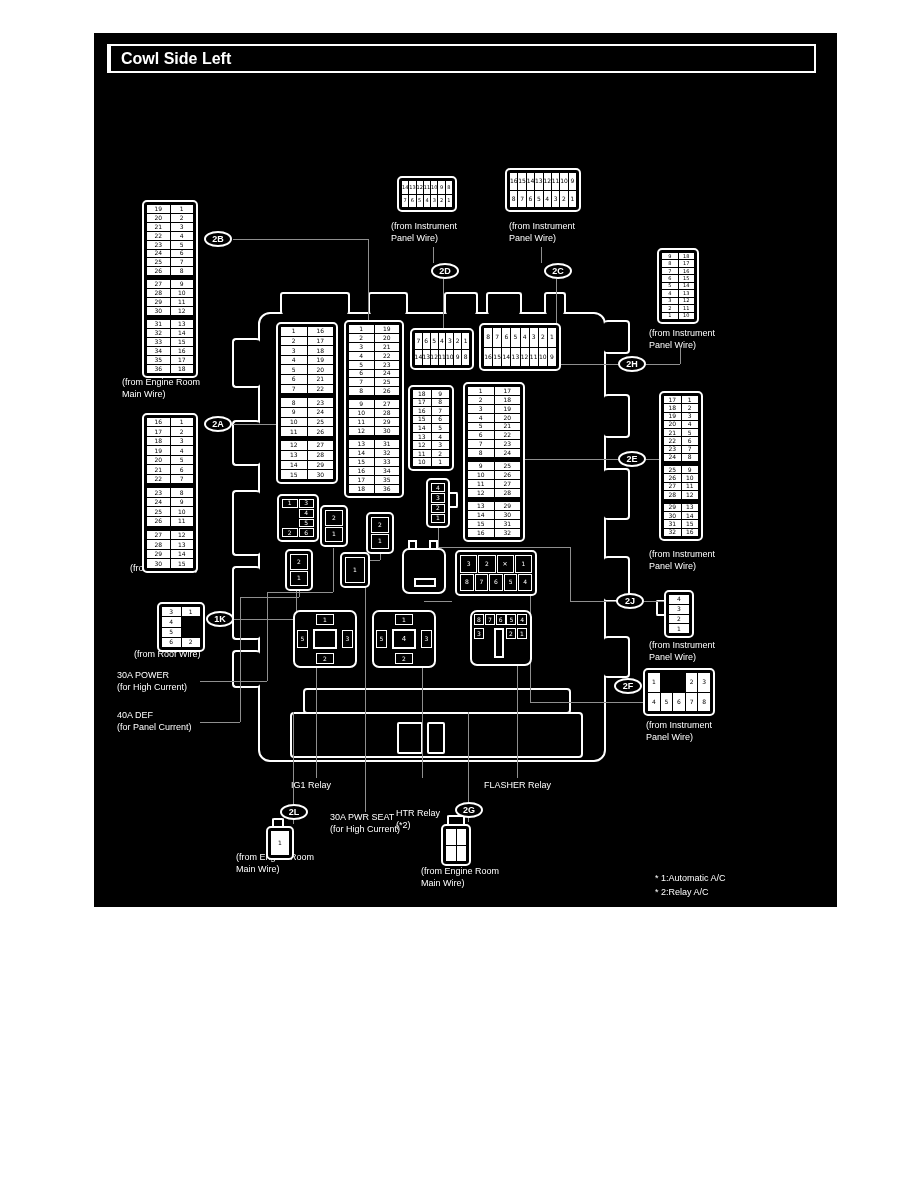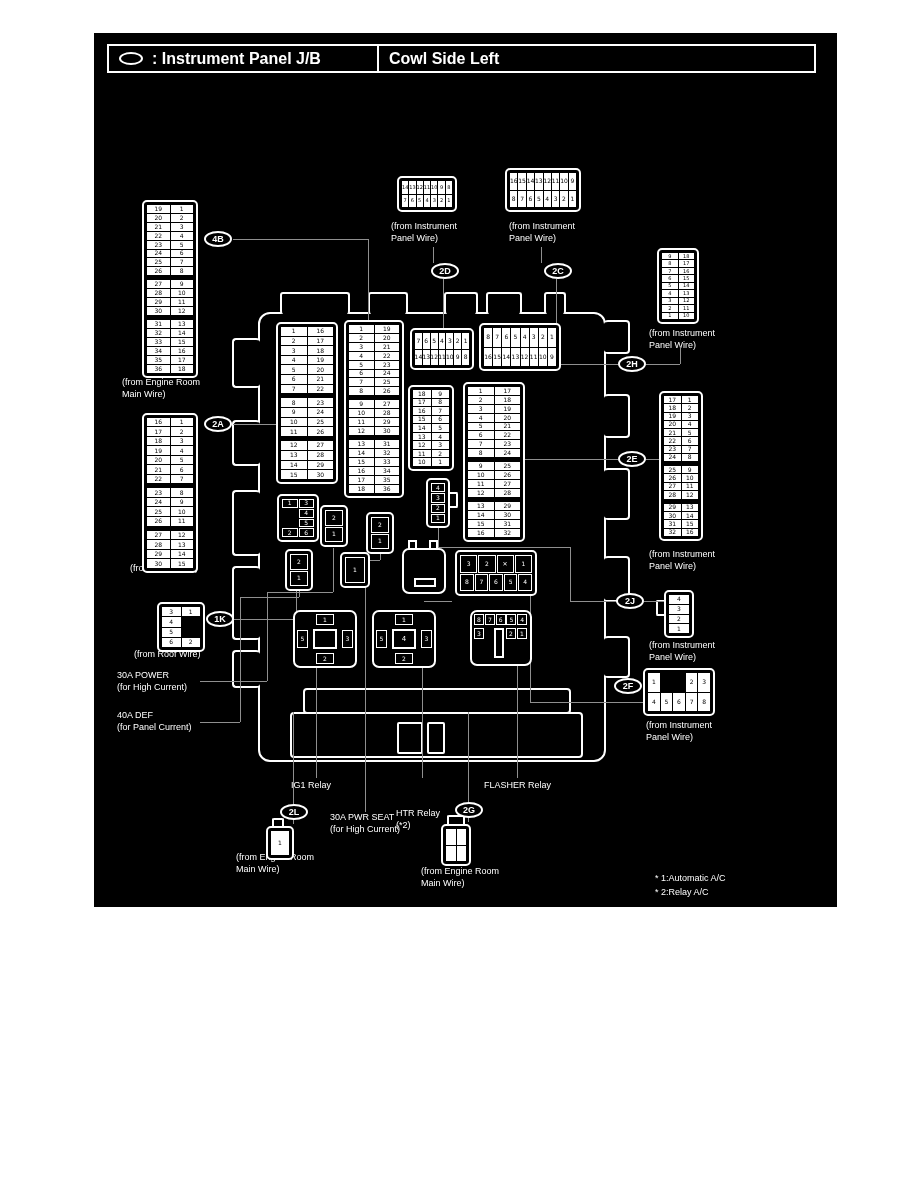--- a/index.html
+++ b/index.html
@@ -35,24 +35,20 @@
   .slot{position:absolute;border:2px solid #fff;background:#000;box-sizing:border-box;}
   .fnote{position:absolute;color:#fff;font-size:9px;line-height:1.5;white-space:pre-line;}
 </style>
 </head>
 <body>
 
 <div class="page">
   <div class="canvas"></div>
 
   <div class="hbar">
-    <div class="hleft">
-      <span class="oval-sym"></span>
-      <span>: Instrument Panel J/B</span>
-    </div>
     <div class="hdiv"></div>
     <div class="hright">Cowl Side Left</div>
   </div>
 
   <div id="layer-blockparts">
       <div class="bp" style="position: absolute; left: 258px; top: 312px; width: 348px; height: 450px; border-radius: 12px;"></div>
       <div class="bp" style="position: absolute; left: 232px; top: 338px; width: 28px; height: 50px; border-radius: 4px; border-right: none;"></div>
       <div class="bp" style="position: absolute; left: 232px; top: 420px; width: 28px; height: 46px; border-radius: 4px; border-right: none;"></div>
       <div class="bp" style="position: absolute; left: 232px; top: 490px; width: 28px; height: 66px; border-radius: 4px; border-right: none;"></div>
       <div class="bp" style="position: absolute; left: 232px; top: 566px; width: 28px; height: 74px; border-radius: 4px; border-right: none;"></div>
@@ -617,21 +613,21 @@
         <div class="cd pc" style="position: absolute; left: 45px; top: 16px; width: 10px; height: 11px; display: flex; align-items: center; justify-content: center;">1</div>
         <div class="slot" style="position: absolute; left: 22px; top: 16px; width: 10px; height: 30px;"></div>
       </div>
       <div class="bp" style="position: absolute; left: 408px; top: 540px; width: 9px; height: 10px; border-bottom: none;"></div>
       <div class="bp" style="position: absolute; left: 429px; top: 540px; width: 9px; height: 10px; border-bottom: none;"></div>
       <div class="rl" style="position: absolute; left: 402px; top: 548px; width: 44px; height: 46px;">
         <div class="slot" style="position: absolute; left: 10px; top: 28px; width: 22px; height: 9px;"></div>
       </div>
     </div>
   <div id="layer-callouts">
-      <div class="callout" style="left: 204px; top: 231px;">4B</div>
+      <div class="callout" style="left: 204px; top: 231px;">2B</div>
       <div class="callout" style="left: 204px; top: 416px;">2A</div>
       <div class="callout" style="left: 206px; top: 611px;">1K</div>
       <div class="callout" style="left: 280px; top: 804px;">2L</div>
       <div class="callout" style="left: 455px; top: 802px;">2G</div>
       <div class="callout" style="left: 431px; top: 263px;">2D</div>
       <div class="callout" style="left: 544px; top: 263px;">2C</div>
       <div class="callout" style="left: 618px; top: 356px;">2H</div>
       <div class="callout" style="left: 618px; top: 451px;">2E</div>
       <div class="callout" style="left: 616px; top: 593px;">2J</div>
       <div class="callout" style="left: 614px; top: 678px;">2F</div>

